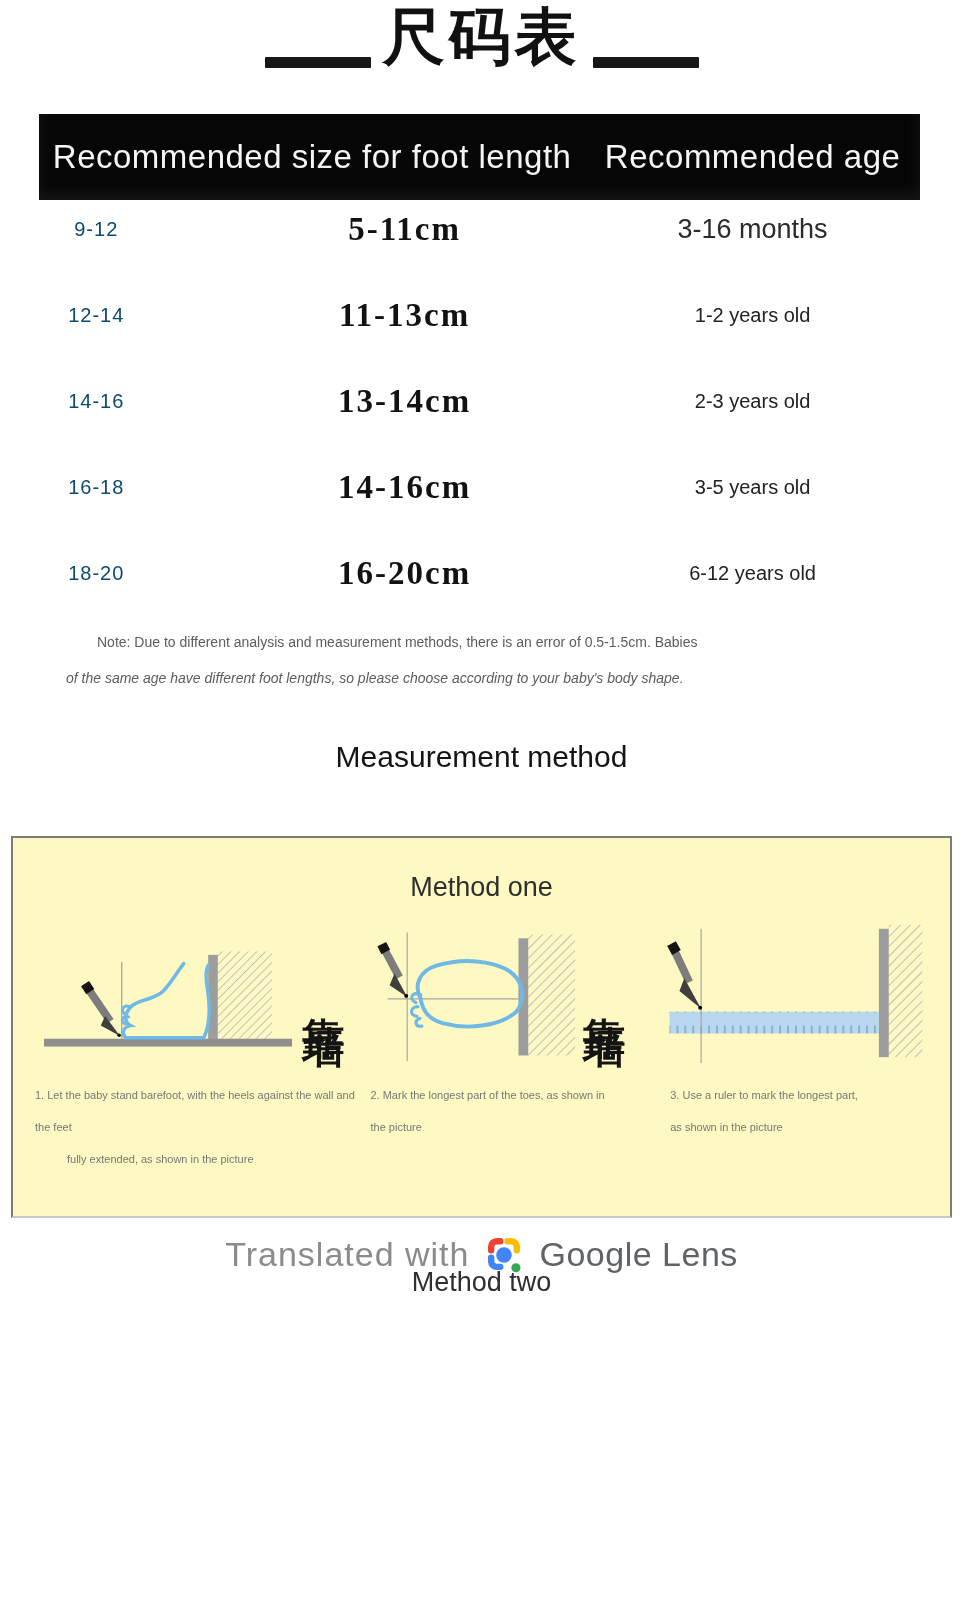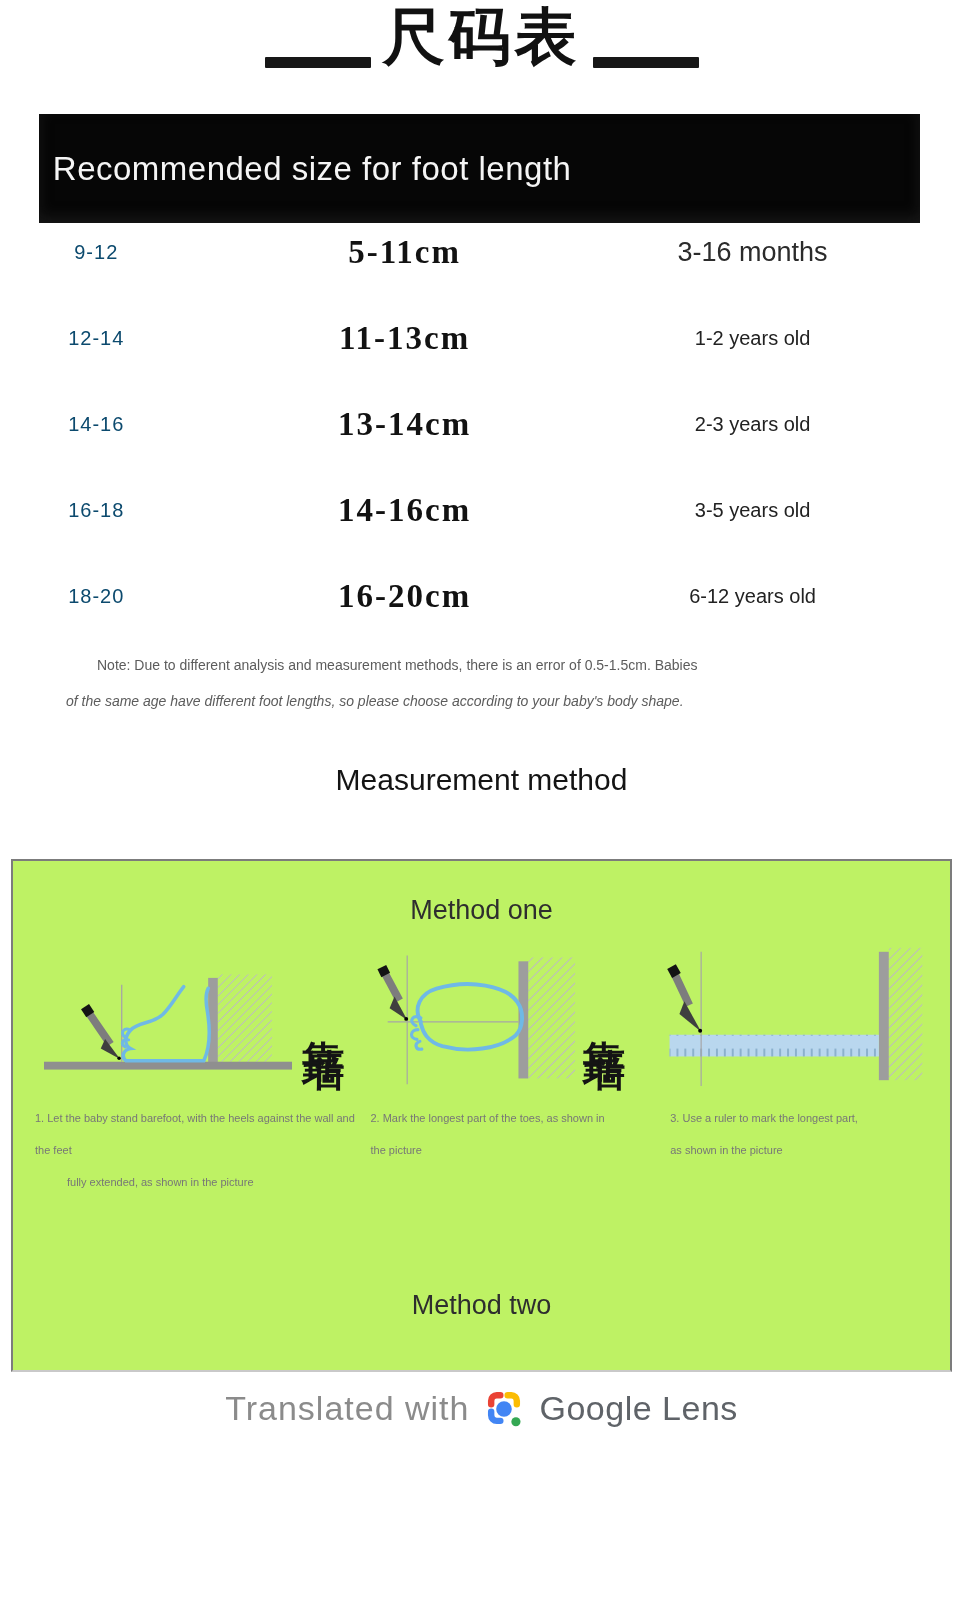--- a/index.html
+++ b/index.html
@@ -12,21 +12,21 @@
   .title-row{
     padding-top:6px;display:flex;align-items:flex-end;justify-content:center;gap:12px;
   }
   .title-dash{width:106px;height:11px;background:#171717;border-radius:1px;}
   .title-text{
     font-family:"Liberation Serif",serif;font-weight:bold;font-size:62px;
     letter-spacing:4px;color:#111;line-height:1;
   }
   
   .header-bar{
-    margin:46px 0 0 39px;width:881px;height:109px;background:#060606;
+    margin:46px 0 0 39px;width:881px;height:86px;background:#060606;
     display:flex;align-items:center;box-shadow:inset 0 -6px 14px rgba(40,40,40,.5);
   }
   .header-bar .h1{flex:0 0 62%;text-align:center;}
   .header-bar .h2{flex:0 0 38%;text-align:center;}
   .header-bar span{color:#f5f5f5;font-size:33px;font-weight:400;letter-spacing:.5px;}
   
   .rows{margin-top:-14px;}
   .size-row{
     display:grid;grid-template-columns:13% 57% 22%;
     padding:0 43px 0 39px;height:86px;align-items:center;justify-items:center;
@@ -40,22 +40,22 @@
   .size-row:first-child .c-age{font-size:27px;color:#2b2b2b;}
   
   .note{margin-top:8px;font-size:14px;color:#5c5c5c;line-height:36px;}
   .note .l1{padding-left:97px;}
   .note .l2{padding-left:66px;font-style:italic;}
   
   .measure-heading{
     margin-top:44px;text-align:center;font-size:30px;color:#141414;font-weight:500;
   }
   .method-box{
-    box-sizing:border-box;margin:62px 0 12px 11px;width:941px;height:513px;
-    border:2px solid #7c7c7c;border-bottom-color:#c9c9c9;background:#bef264;
+    box-sizing:border-box;margin:62px 0 12px 11px;width:941px;height:382px;
+    border:2px solid #7c7c7c;border-bottom-color:#c9c9c9;background:#fef9c3;
   }
   .method-title{margin-top:34px;text-align:center;font-size:27px;color:#2e2e2e;}
   .method-title.two{margin-top:92px;}
   .illus-row{
     margin-top:10px;display:grid;grid-template-columns:36% 32% 32%;
     padding:0 14px;align-items:end;height:158px;
   }
   .illus{display:flex;align-items:center;justify-content:center;gap:4px;height:100%;}
   .wall-label{
     writing-mode:vertical-rl;font-family:"Liberation Serif",serif;font-weight:600;
@@ -78,20 +78,21 @@
 <body>
 
 <div class="title-row">
   <div class="title-dash"></div>
   <div class="title-text">尺码表</div>
   <div class="title-dash"></div>
 </div>
 
 <div class="header-bar">
   <div class="h1"><span>Recommended size for foot length</span></div>
+  <div class="h2"><span>Recommended age</span></div>
 </div>
 
 <div class="rows">
   <div class="size-row">
     <div class="c-size">9-12</div>
     <div class="c-cm">5-11cm</div>
     <div class="c-age">3-16 months</div>
   </div>
   <div class="size-row">
     <div class="c-size">12-14</div>

